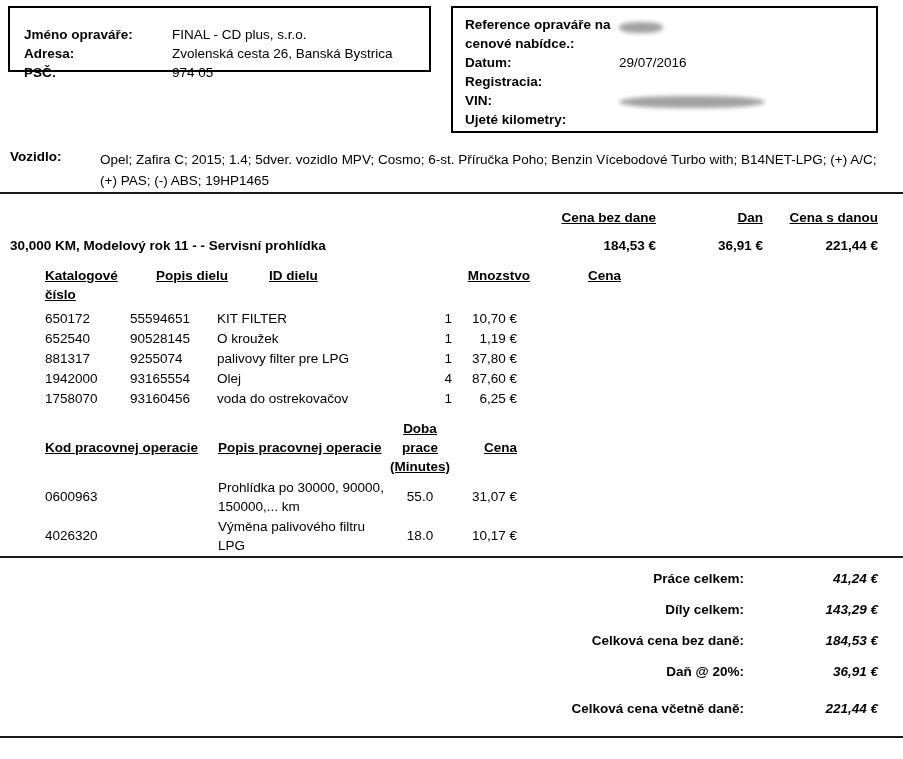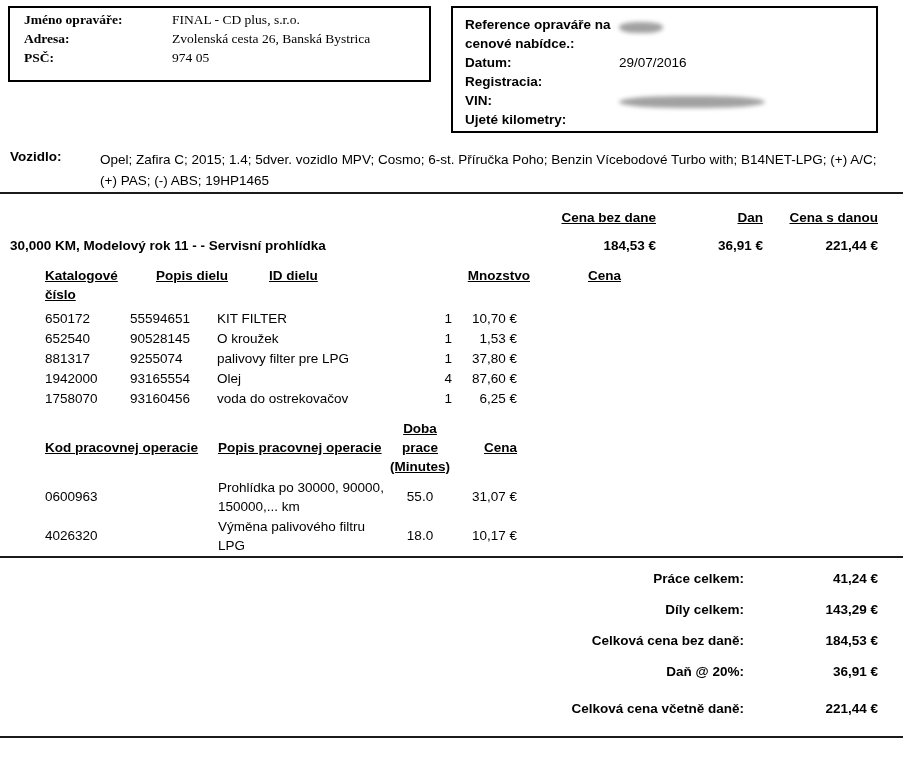--- a/index.html
+++ b/index.html
@@ -12,21 +12,21 @@
   .page {
     position: relative;
     width: 903px;
     height: 759px;
     background: #fff;
     overflow: hidden;
   }
 
   
   .box { position: absolute; border: 2px solid #000; background: #fff; }
-  .box-left  { left: 8px;   top: 6px; width: 423px; height: 76px; padding: 2px 0 0 14px; font-family: Liberation Serif, serif; }
+  .box-left  { left: 8px;   top: 6px; width: 423px; height: 66px; padding: 17px 0 0 14px; }
   .box-right { left: 451px; top: 6px; width: 427px; height: 127px; padding: 7px 0 0 12px; }
   .box-row { display: flex; line-height: 19px; }
   .box-row .lbl { font-weight: bold; flex: none; }
   .box-left  .lbl { width: 148px; }
   .box-right .lbl { width: 154px; }
   .box-row .val { flex: 1; }
 
   .redact {
     display: inline-block;
     background: #8a8a8a;
@@ -71,21 +71,21 @@
   .labor .hdr { min-height: 59px; font-weight: bold; line-height: 19px; }
   .labor .hdr > div { text-decoration: underline; }
   .labor .lrow { min-height: 39px; line-height: 19px; }
   .cell-c { text-align: center; }
 
   
   .totals { position: absolute; left: 559px; top: 563px; width: 319px; }
   .trow { display: flex; min-height: 31px; align-items: center; font-weight: bold; }
   .trow-last { min-height: 43px; }
   .tlbl { width: 185px; text-align: right; line-height: 19px; }
-  .tval { width: 134px; text-align: right; }
+  .tval { width: 134px; text-align: right; font-style: italic; }
 </style>
 </head>
 <body>
 
 <div class="page">
 
   <div class="box box-left">
     <div class="box-row">
       <span class="lbl">Jméno opraváře:</span>
       <span class="val">FINAL - CD plus, s.r.o.</span>
@@ -150,21 +150,21 @@
       <div>55594651</div>
       <div>KIT FILTER</div>
       <div class="cell-r">1</div>
       <div class="cell-r">10,70 €</div>
     </div>
     <div class="pgrid prow">
       <div>652540</div>
       <div>90528145</div>
       <div>O kroužek</div>
       <div class="cell-r">1</div>
-      <div class="cell-r">1,53 €</div>
+      <div class="cell-r">1,19 €</div>
     </div>
     <div class="pgrid prow">
       <div>881317</div>
       <div>9255074</div>
       <div>palivovy filter pre LPG</div>
       <div class="cell-r">1</div>
       <div class="cell-r">37,80 €</div>
     </div>
     <div class="pgrid prow">
       <div>1942000</div>

